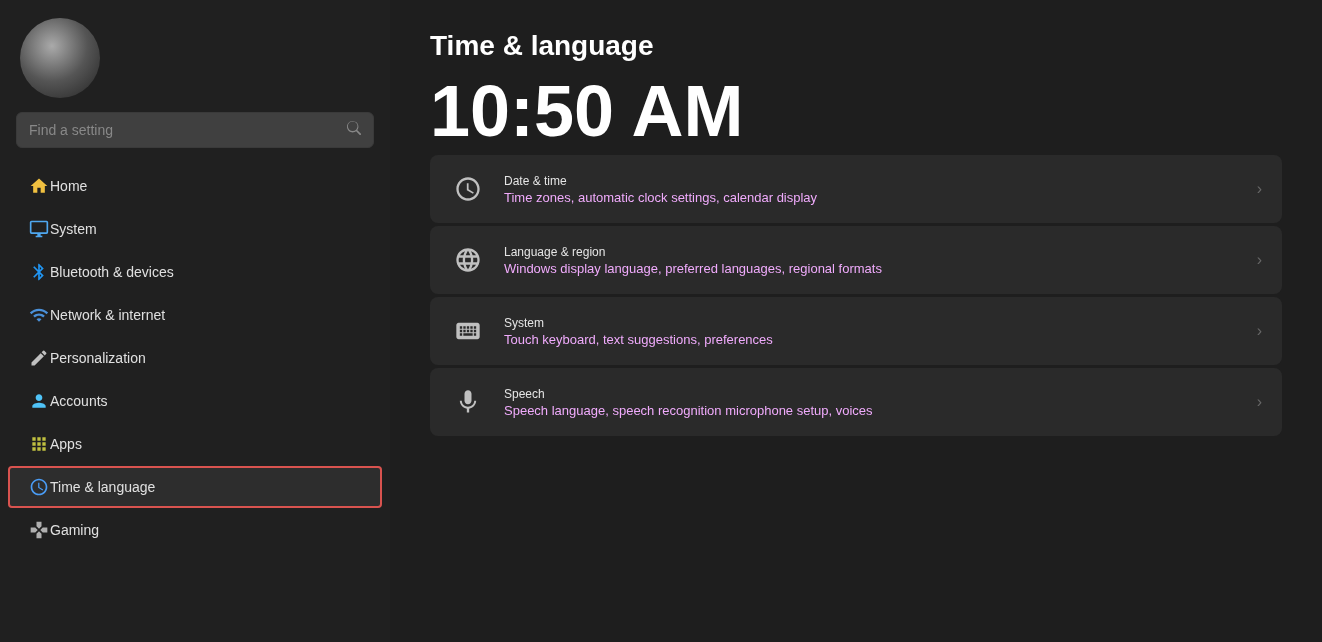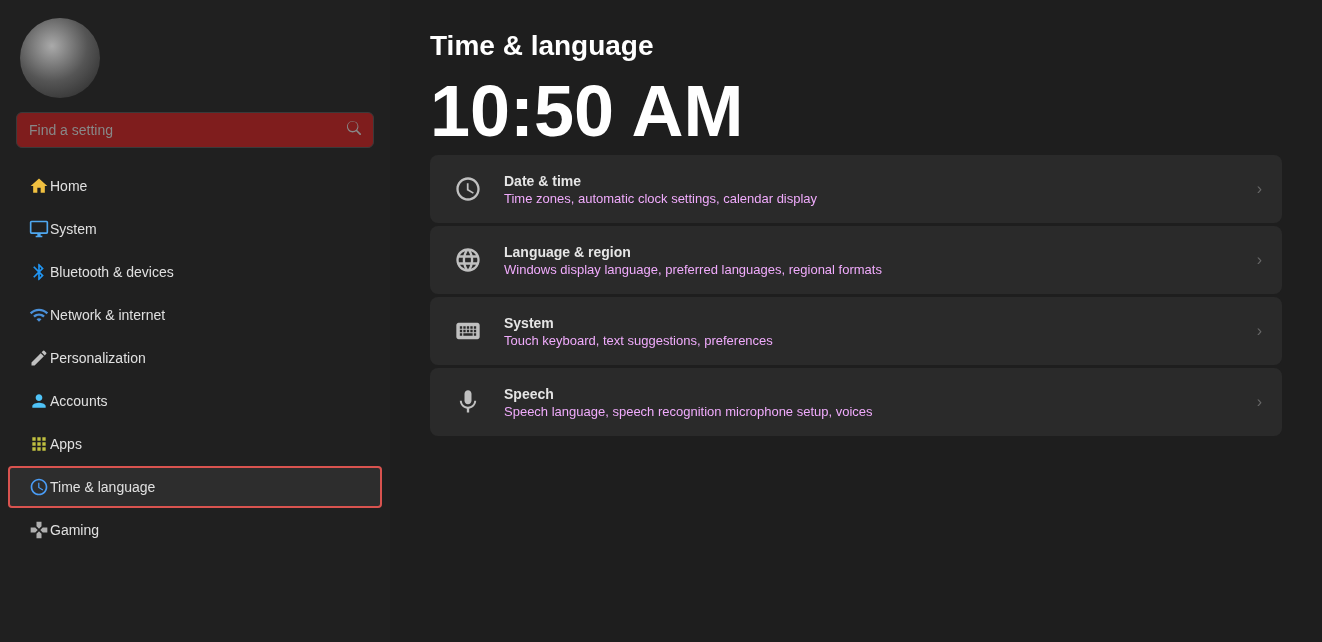--- a/index.html
+++ b/index.html
@@ -36,21 +36,21 @@
       width: 80px;
       height: 80px;
       border-radius: 50%;
       background: radial-gradient(circle at 40% 35%, #aaa 0%, #555 50%, #222 100%);
       overflow: hidden;
       position: relative;
     }
 
     .search-box {
       margin: 0 16px 12px 16px;
-      background: #7f1d1d;
+      background: #404040;
       border: 1px solid #3a3a3a;
       border-radius: 6px;
       display: flex;
       align-items: center;
       padding: 8px 12px;
       gap: 8px;
     }
 
     .search-box input {
       background: transparent;
@@ -177,22 +177,22 @@
       align-items: center;
       justify-content: center;
       color: #c0c0c0;
       font-size: 22px;
       flex-shrink: 0;
     }
 
     .card-text { flex: 1; }
 
     .card-title {
-      font-size: 14px;
-      font-weight: 700;
+      font-size: 12px;
+      font-weight: 400;
       color: #e5e5e5;
       margin-bottom: 2px;
     }
 
     .card-desc {
       font-size: 13px;
       color: #f0abfc;
     }
 
     .card-chevron {

